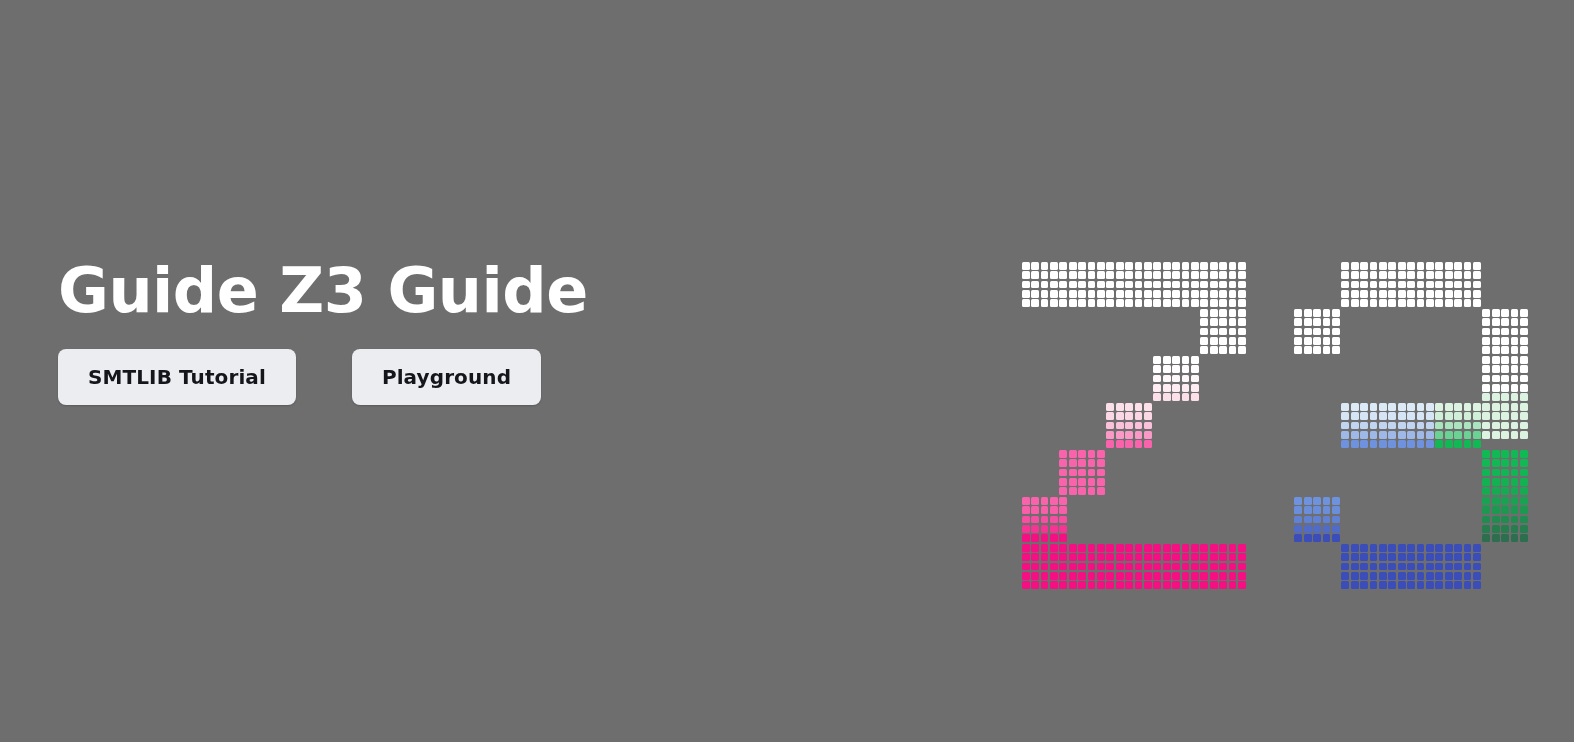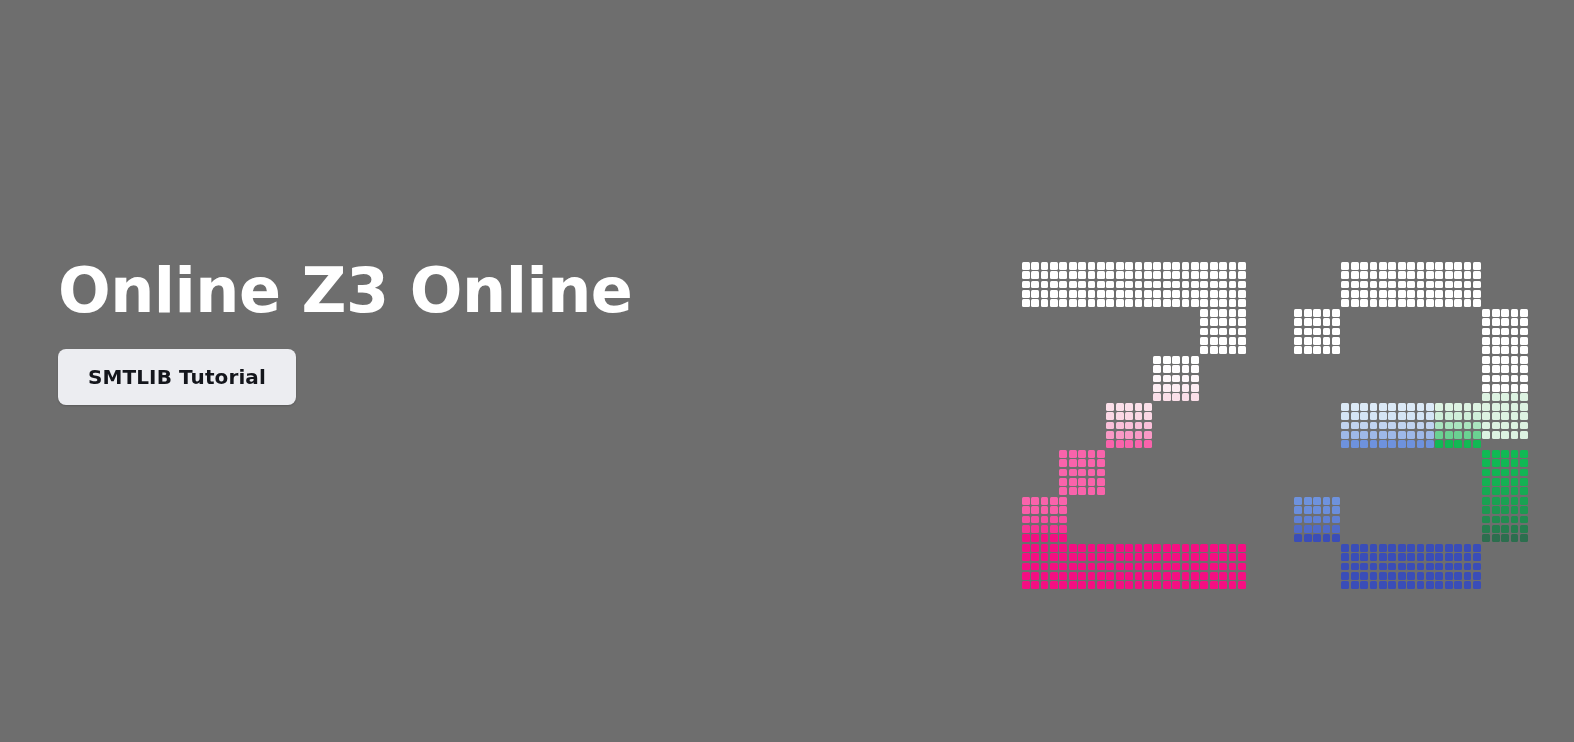--- a/index.html
+++ b/index.html
@@ -94,23 +94,24 @@
     border-radius: 1.5px;
     box-sizing: border-box;
   }
 </style>
 </head>
 <body style="background: rgb(110, 110, 110);">
 
 <div id="hero">
 
   <div id="hero-text">
-    <h1 id="page-title">Online Z3 Online</h1>
+    <h1 id="page-title">Guide Z3 Guide</h1>
     <div id="hero-buttons">
         <button class="hero-btn" style="background: rgb(236, 237, 241); color: rgb(20, 22, 28);">SMTLIB Tutorial</button>
+        <button class="hero-btn" style="background: rgb(236, 237, 241); color: rgb(20, 22, 28);">Playground</button>
       </div>
   </div>
 
   <div id="logo">
       <div class="glyph" style="left: 0px; top: 0px;">
         <div class="tile-block" style="left: 0px; top: 0px; width: 225.6px; height: 47px; grid-template-columns: repeat(24, 1fr); grid-template-rows: repeat(5, 1fr);">
           <div class="tile" style="margin: 0.8px; background: rgb(255, 255, 255);"></div>
           <div class="tile" style="margin: 0.8px; background: rgb(255, 255, 255);"></div>
           <div class="tile" style="margin: 0.8px; background: rgb(255, 255, 255);"></div>
           <div class="tile" style="margin: 0.8px; background: rgb(255, 255, 255);"></div>

